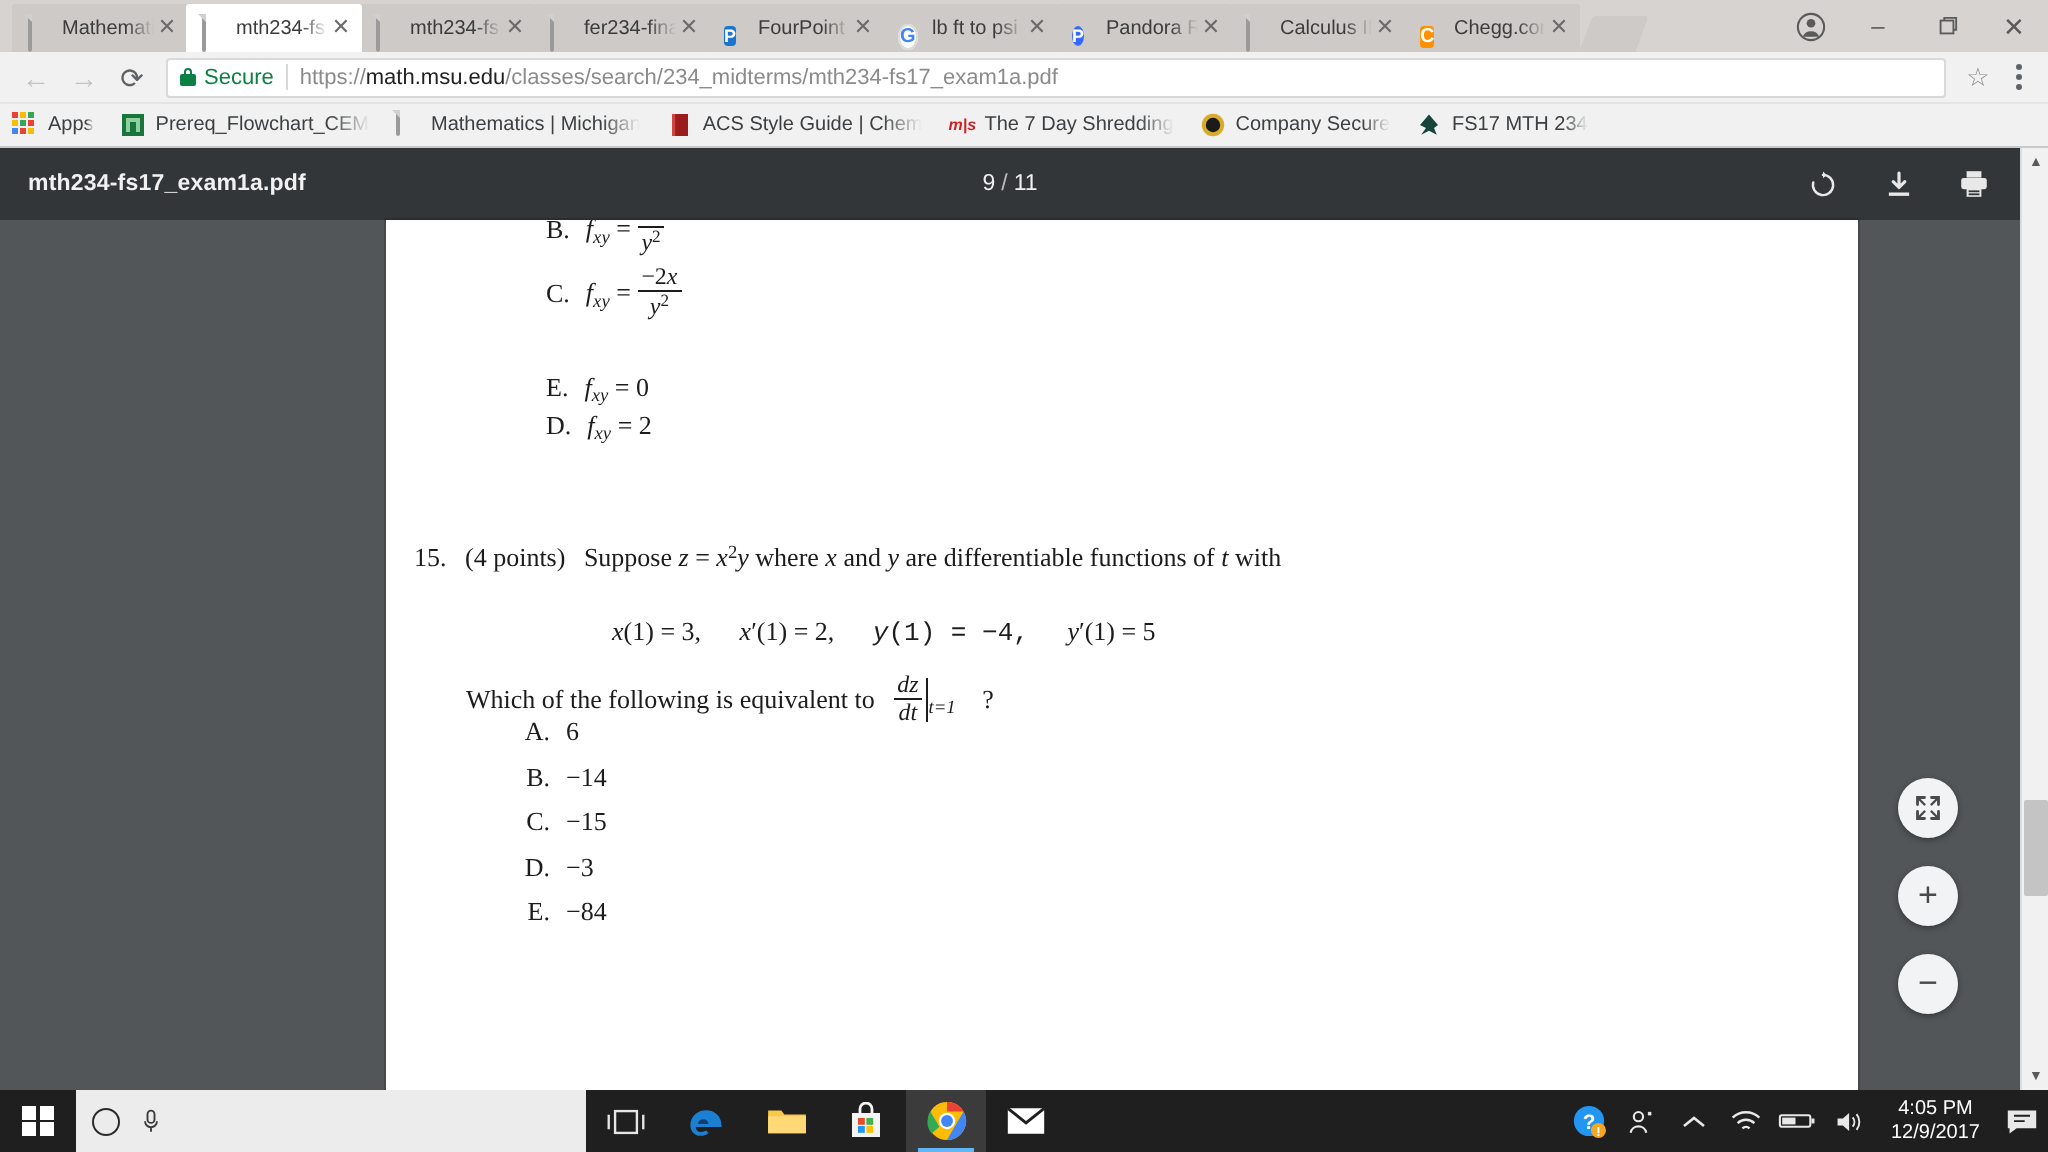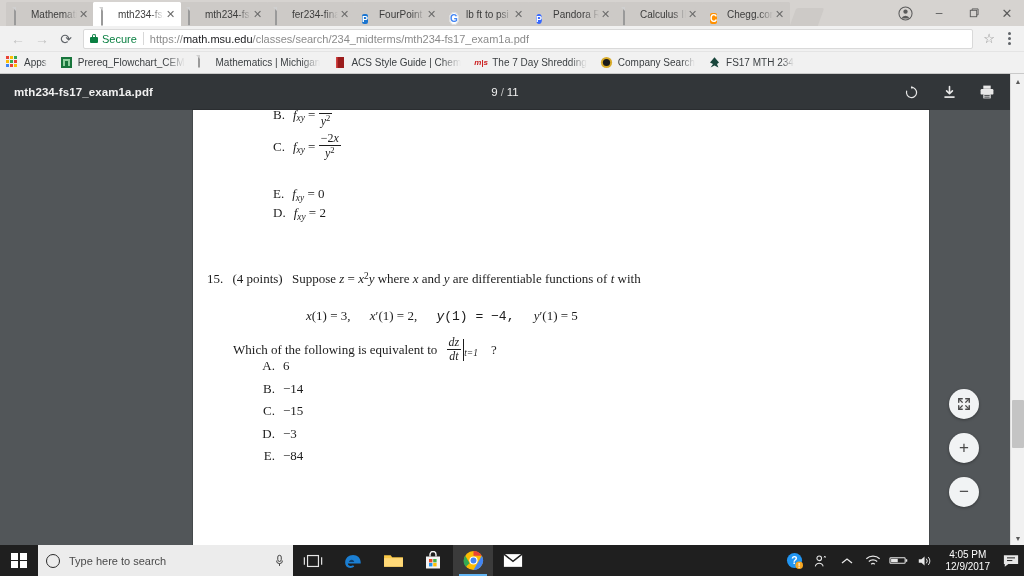--- a/index.html
+++ b/index.html
@@ -329,21 +329,21 @@
         <span class="bmlabel">The 7 Day Shredding</span>
       </div>
 
       <div class="bm">
         <span class="bmi">
           <svg width="13" height="13" viewBox="0 0 13 13">
               <circle cx="6.5" cy="6.5" r="5.6" fill="#d8ab2a"></circle>
               <circle cx="6.5" cy="6.5" r="3.6" fill="#1a1a1a"></circle>
             </svg>
         </span>
-        <span class="bmlabel">Company Search</span>
+        <span class="bmlabel">Company Secure</span>
       </div>
 
       <div class="bm">
         <span class="bmi">
           <svg width="13" height="13" viewBox="0 0 13 13">
               <path d="M2 6.5 6.5 1.2 11 6.5l-2 1.5 1.4 3.4-3.9-2-3.9 2L5 8z" fill="#18453b"></path>
             </svg>
         </span>
         <span class="bmlabel">FS17 MTH 234</span>
       </div>
@@ -473,21 +473,20 @@
       <span class="winlogo">
           <span></span>
           <span></span>
           <span></span>
           <span></span>
         </span>
     </div>
 
     <div class="searchbox">
       <span class="searchcircle"></span>
-      <span class="searchtext">Type here to search</span>
       <span class="mic">
         <svg width="11" height="14" viewBox="0 0 12 16">
             <rect x="4" y="1.5" width="4" height="7" rx="2" fill="none" stroke="#3c3c3c" stroke-width="1.1"></rect>
             <path d="M2.6 7.6a3.4 3.4 0 0 0 6.8 0M6 11v2.6" fill="none" stroke="#3c3c3c" stroke-width="1.1"></path>
           </svg>
       </span>
     </div>
 
     <div class="tbicons">
       <div class="tbi">

